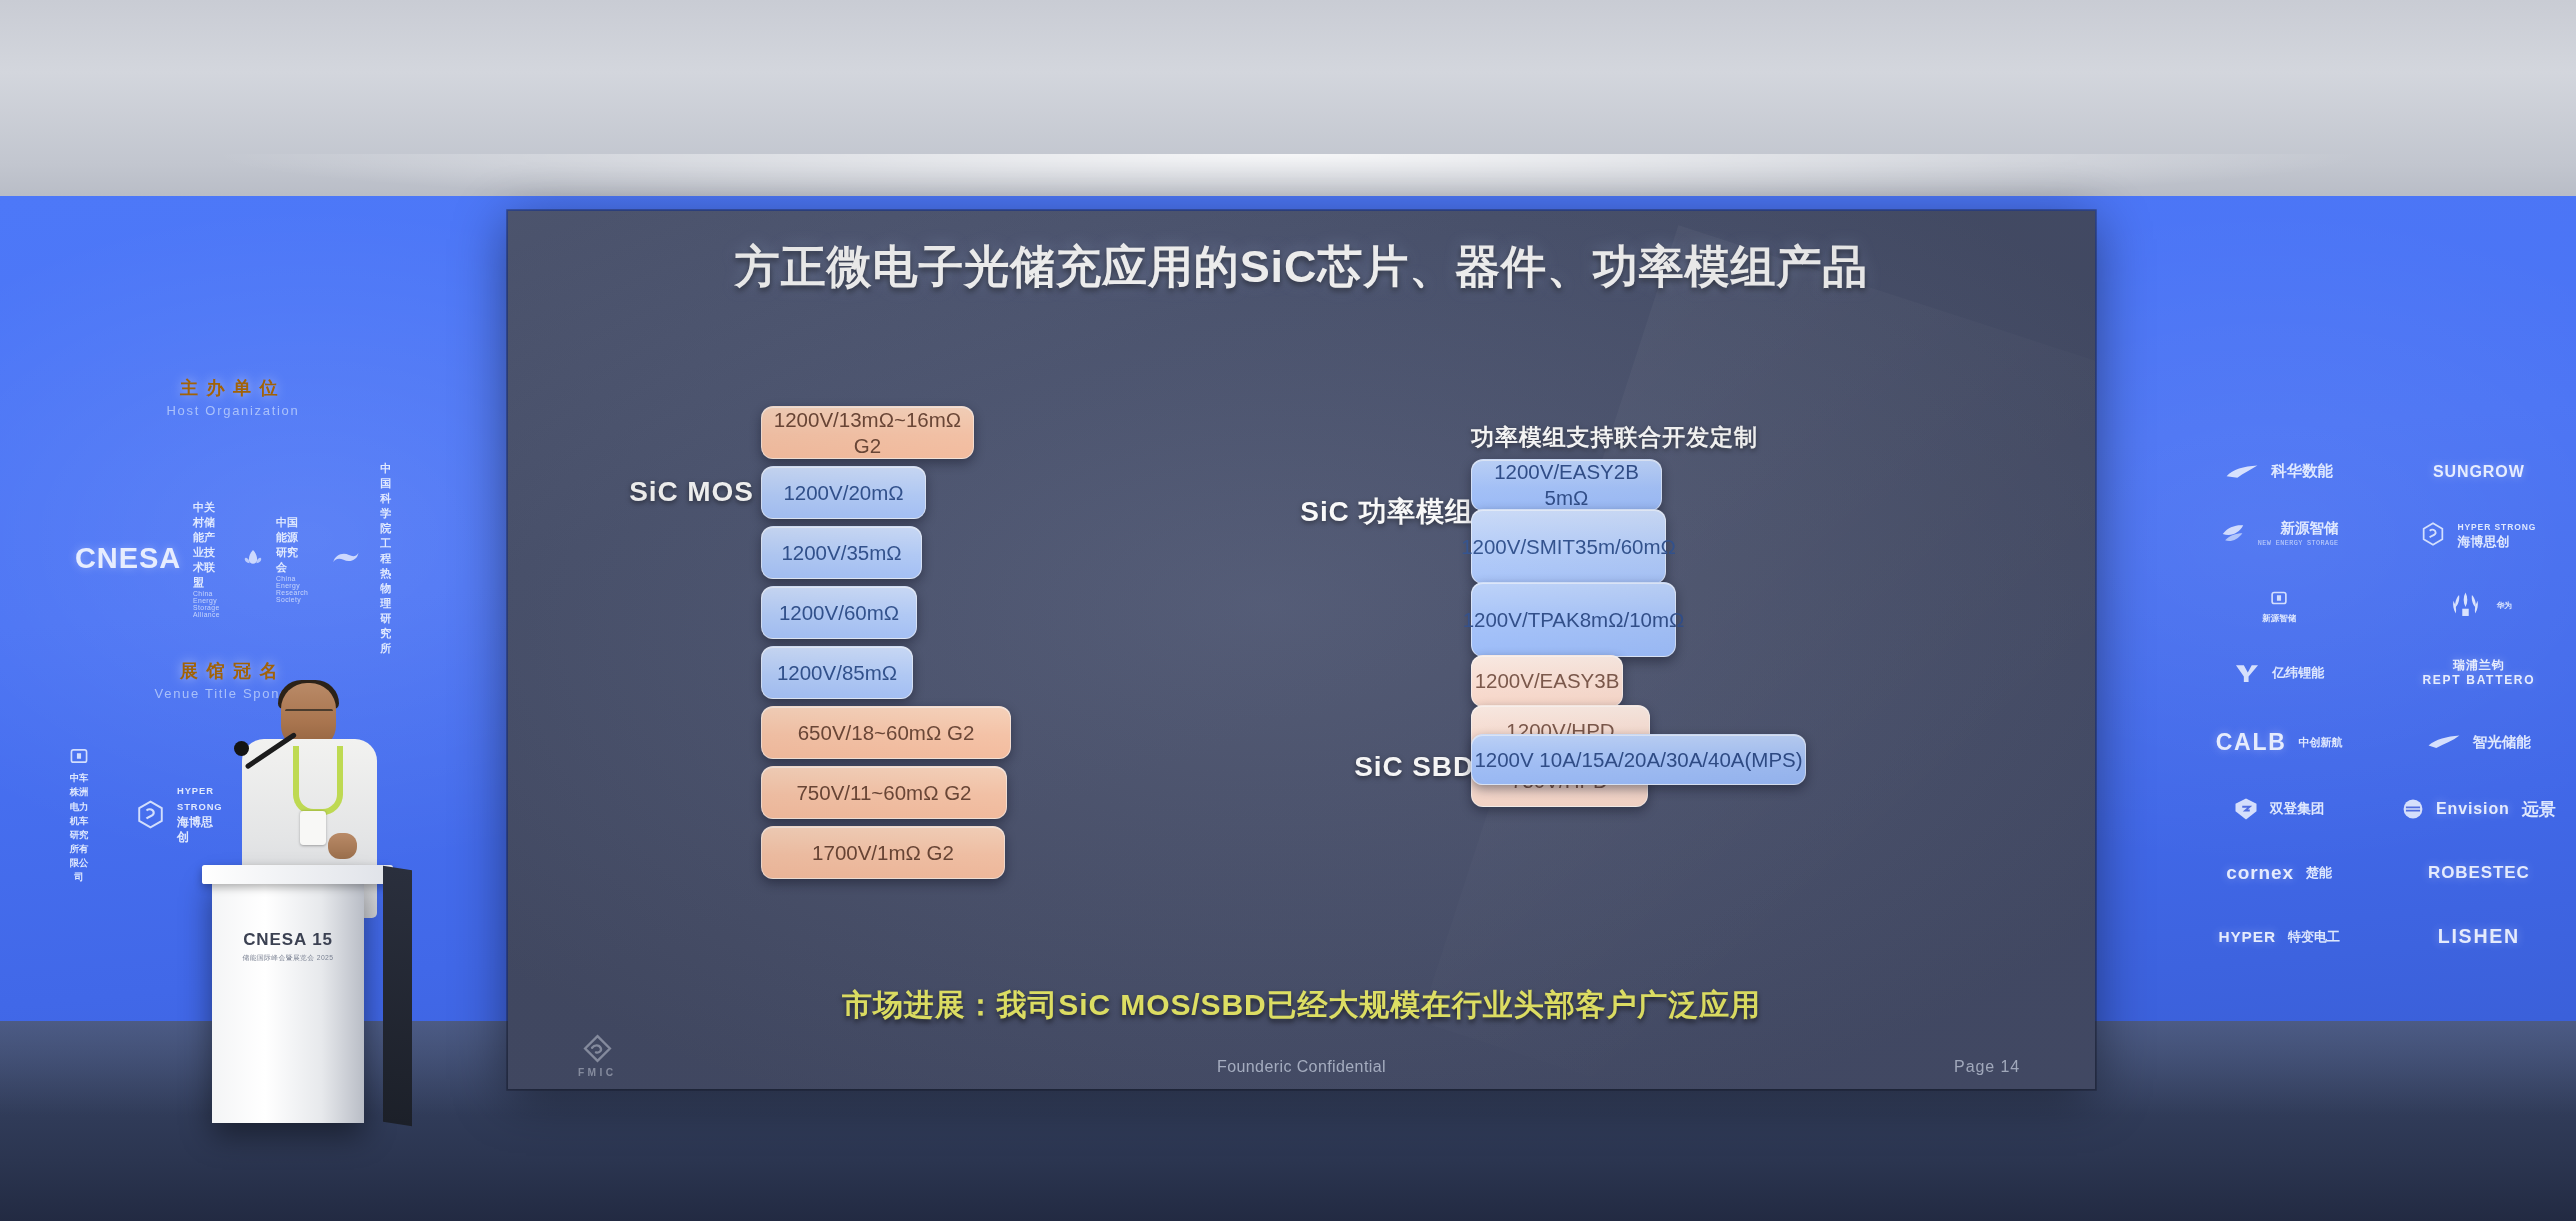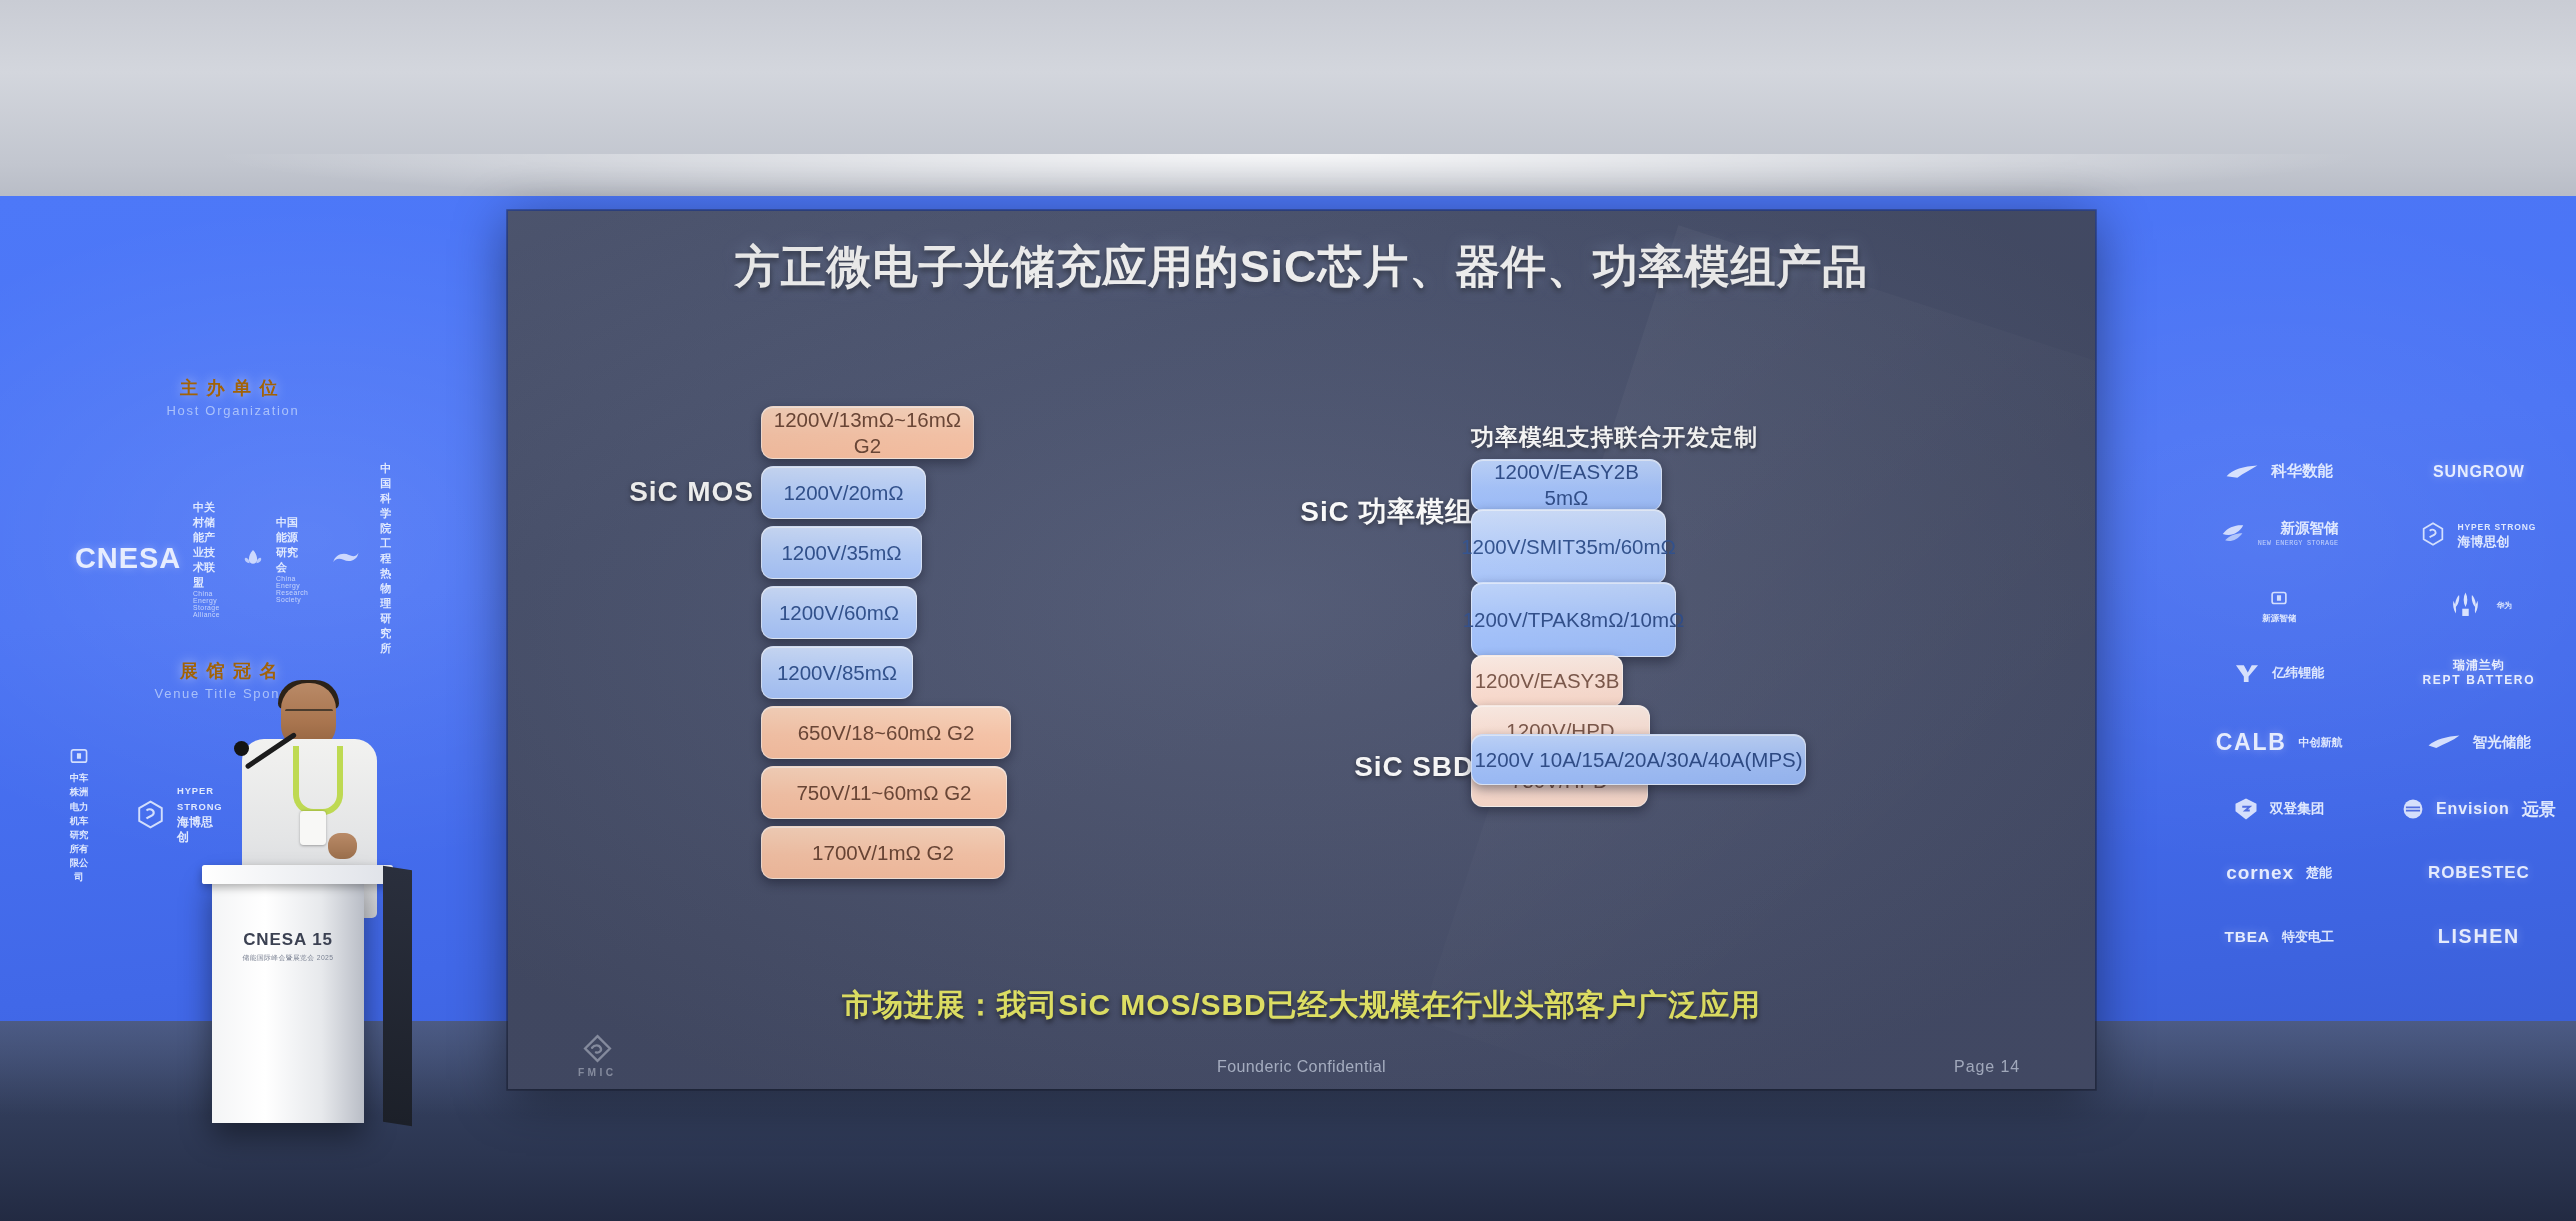--- a/index.html
+++ b/index.html
@@ -287,21 +287,21 @@
 
     <div class="logo-row">
       <span class="logo-txt" style="font-size:19px;letter-spacing:0.9px;">cornex</span>
       <span class="logo-cn" style="font-size:13px;">楚能</span>
     </div>
     <div class="logo-row">
       <span class="logo-txt" style="font-size:17px;letter-spacing:0.9px;">ROBESTEC</span>
     </div>
 
     <div class="logo-row">
-      <span class="logo-txt" style="font-size:15.4px;letter-spacing:0.9px;">TBEA</span>
+      <span class="logo-txt" style="font-size:15.4px;letter-spacing:0.9px;">HYPER</span>
       <span class="logo-cn" style="font-size:13px;">特变电工</span>
     </div>
     <div class="logo-row">
       <span class="logo-txt" style="font-size:19.6px;letter-spacing:1.7px;">LISHEN</span>
     </div>
   </div>
 
   <div class="slide">
 
     <div class="slide-title">方正微电子光储充应用的SiC芯片、器件、功率模组产品</div>

